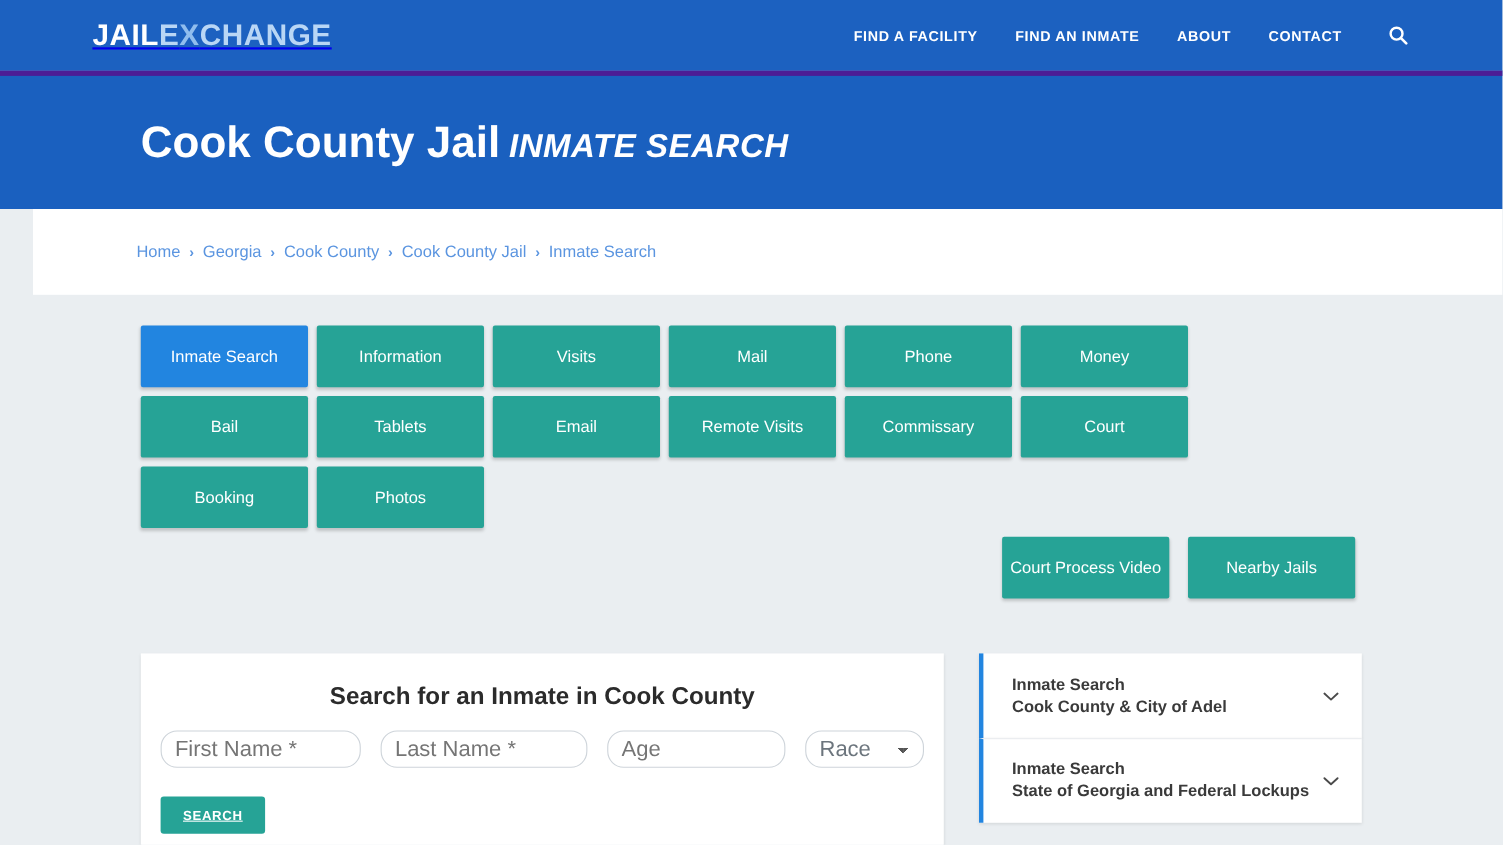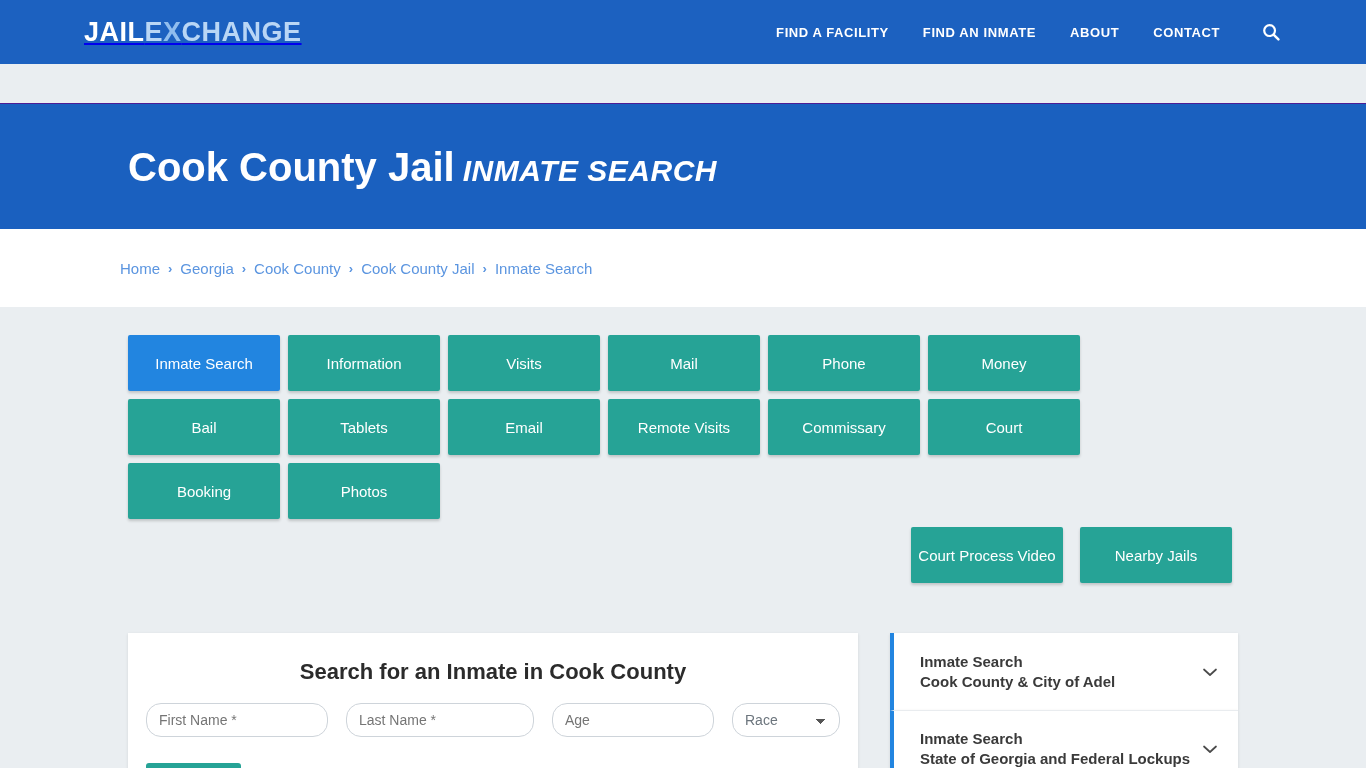--- a/index.html
+++ b/index.html
@@ -56,22 +56,21 @@
     height: 22px;
   }
 
   
   .hero {
     height: 126px;
     background: #1a60bf;
     display: flex;
     align-items: center;
     padding: 0 128px;
-    border-top: 1px solid #4c1d95;
-    margin-top: 39px;
+    border-top: 5px solid #4c1d95;
   }
   .hero h1 {
     color: #ffffff;
     font-size: 40px;
     font-weight: bold;
     line-height: 1;
     white-space: nowrap;
   }
   .hero h1 .sub {
     font-size: 30px;
@@ -80,21 +79,22 @@
     letter-spacing: 0.5px;
     margin-left: 8px;
   }
 
   
   .crumbband {
     background: #ffffff;
     height: 78px;
     display: flex;
     align-items: center;
-    padding: 0 120px;
+    padding: 0 94px;
+    margin-left: 30px;
   }
   .crumbs {
     display: flex;
     align-items: center;
     font-size: 15px;
     color: #5b95e0;
   }
   .crumb {
     color: #5b95e0;
     text-decoration: none;
@@ -176,21 +176,21 @@
   .formrow {
     display: flex;
     gap: 18px;
     padding: 0 18px;
   }
   .field {
     height: 34px;
     border: 1px solid #ced4da;
     border-radius: 15px;
     background: #ffffff;
-    font-size: 14px;
+    font-size: 20px;
     color: #6c757d;
     padding: 0 12px;
     font-family: "Liberation Sans", sans-serif;
     outline: none;
   }
   .field-first { width: 182px; }
   .field-last  { width: 188px; }
   .field-age   { width: 162px; }
   .field-race  {
     width: 162px;

